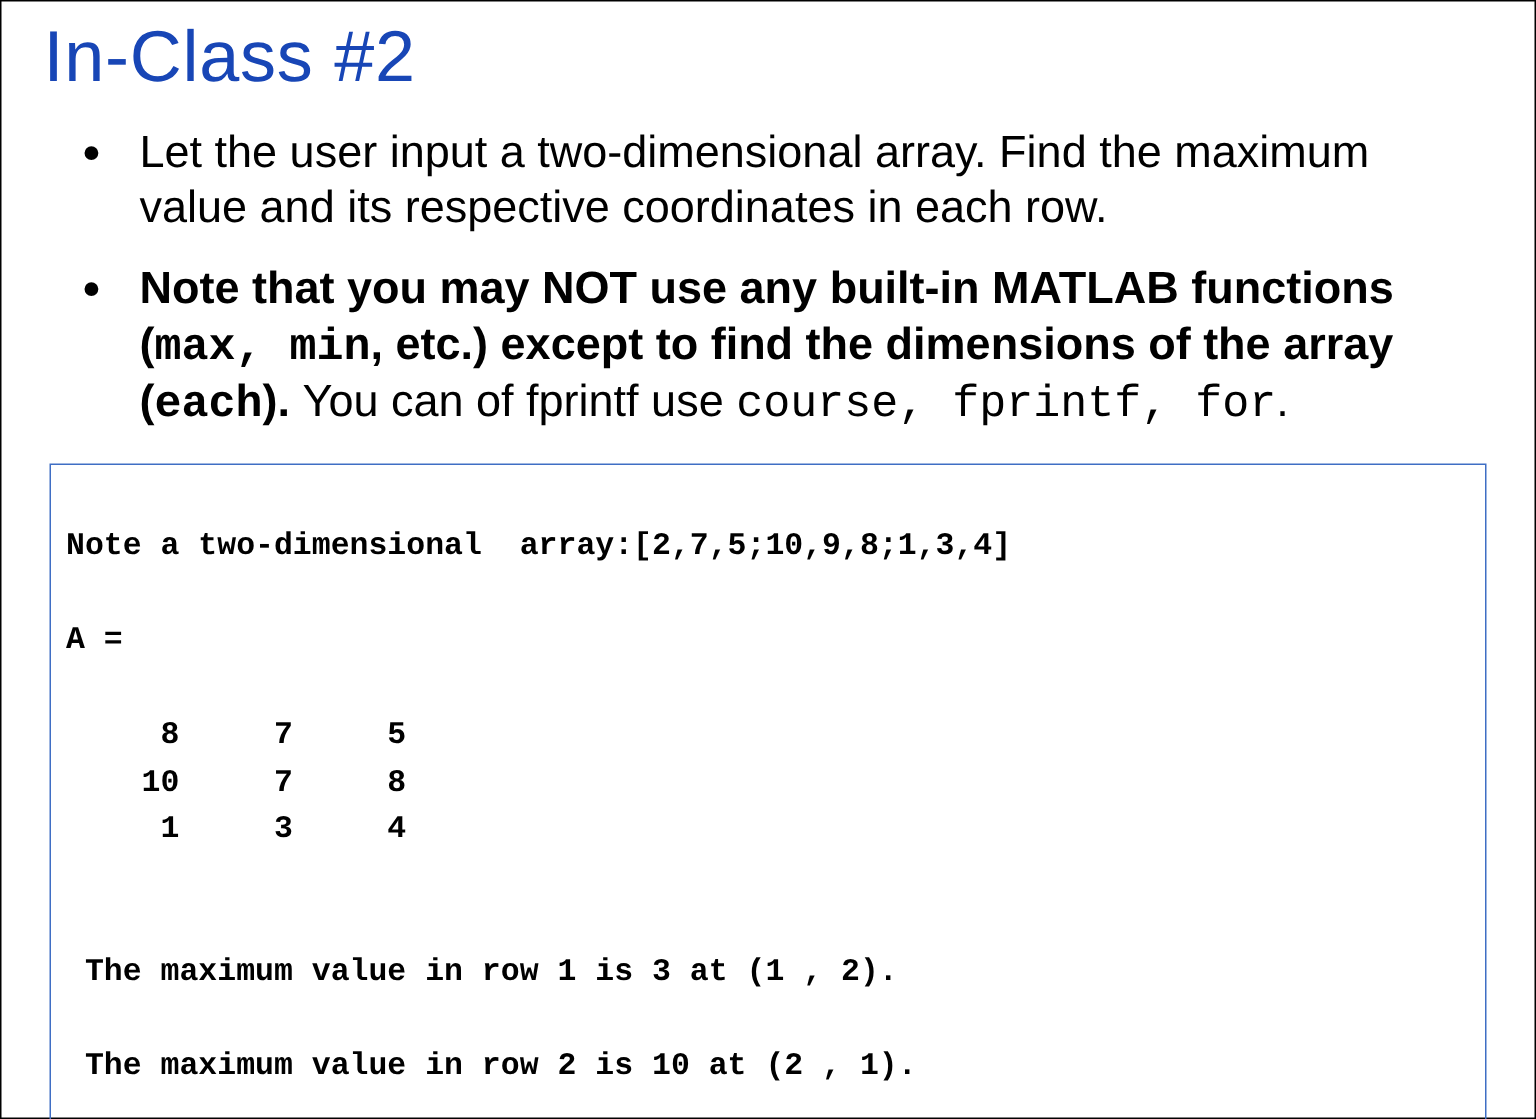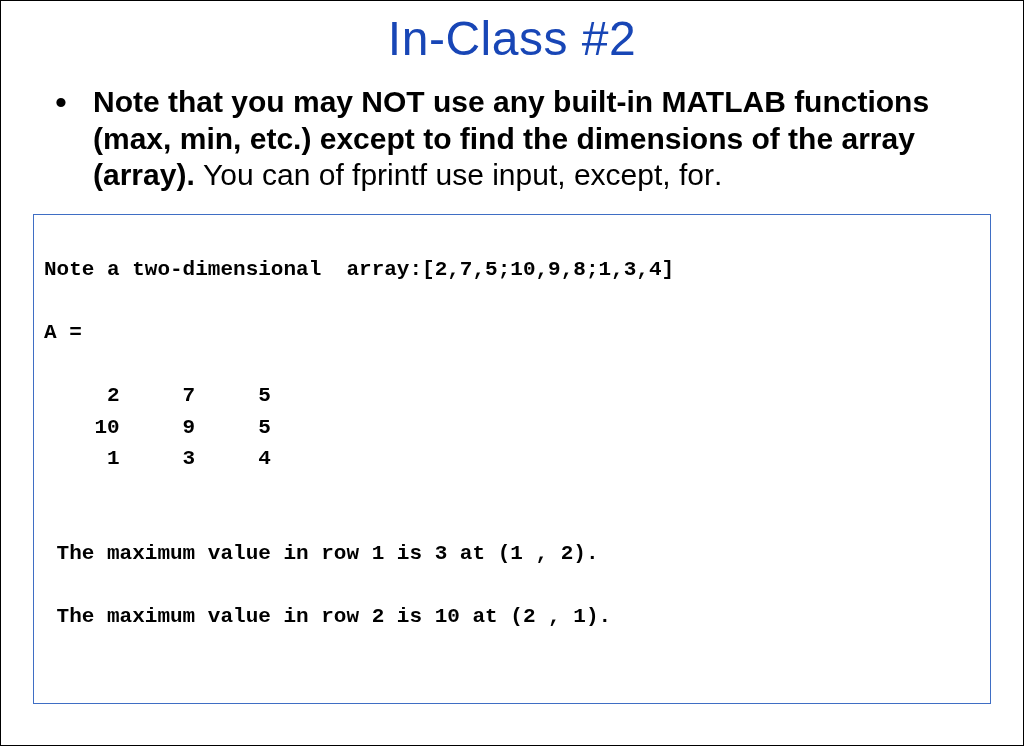--- a/index.html
+++ b/index.html
@@ -13,21 +13,20 @@
     overflow: hidden;
   }
   .slide {
     box-sizing: border-box;
     width: 1024px;
     height: 746px;
     padding: 0 28px 0 28px;
     border: 1px solid #000;
   }
   .title {
-    text-align: center;
     color: #1846b6;
     font-size: 48px;
     font-weight: 400;
     margin: 10px 0 18px 0;
     letter-spacing: 0.5px;
   }
   ul.bullets {
     list-style: none;
     padding: 0 10px 0 18px;
     margin: 0 0 20px 0;
@@ -42,21 +41,21 @@
   }
   ul.bullets > li::before {
     content: "•";
     position: absolute;
     left: 8px;
     top: -2px;
     font-size: 34px;
     color: #000;
   }
   .bold { font-weight: 700; }
-  .mono { font-family: Liberation Sans, sans-serif; }
+  .mono { font-family: Liberation Mono, monospace; }
   .codebox {
     border: 1px solid #3f6ec4;
     margin: 6px 4px 0 4px;
     padding: 8px 10px 8px 10px;
     font-family: "Courier New", Courier, monospace;
     font-size: 21px;
     line-height: 1.5;
     white-space: pre;
     overflow: hidden;
     font-weight: bold;
@@ -64,31 +63,34 @@
 </style>
 </head>
 <body>
 
 <div class="slide">
 
   <h1 class="title">In-Class #2</h1>
 
   <ul class="bullets">
     <li>
-      <span class="bold">Note that you may NOT use any built-in MATLAB functions (</span><span class="bold mono">max, min</span><span class="bold">, etc.) except to find the dimensions of the array (</span><span class="bold mono">array</span><span class="bold">). </span><span>You can of fprintf use </span><span class="mono">input, except, for</span><span>.</span>
+      <span>Let the user input a two-dimensional array. Find the maximum value and its respective coordinates in each row.</span>
+    </li>
+    <li>
+      <span class="bold">Note that you may NOT use any built-in MATLAB functions (</span><span class="bold mono">max, min</span><span class="bold">, etc.) except to find the dimensions of the array (</span><span class="bold mono">each</span><span class="bold">). </span><span>You can of fprintf use </span><span class="mono">course, fprintf, for</span><span>.</span>
     </li>
   </ul>
 
   <div class="codebox">
 <span>Note a two-dimensional  array:[2,7,5;10,9,8;1,3,4]</span>
 
 <span>A =</span>
 
-<span>     2     7     5</span>
-<span>    10     9     5</span>
+<span>     8     7     5</span>
+<span>    10     7     8</span>
 <span>     1     3     4</span>
 
 
 <span> The maximum value in row 1 is 3 at (1 , 2).</span>
 
 <span> The maximum value in row 2 is 10 at (2 , 1).</span>
 
 
 </div>
 

